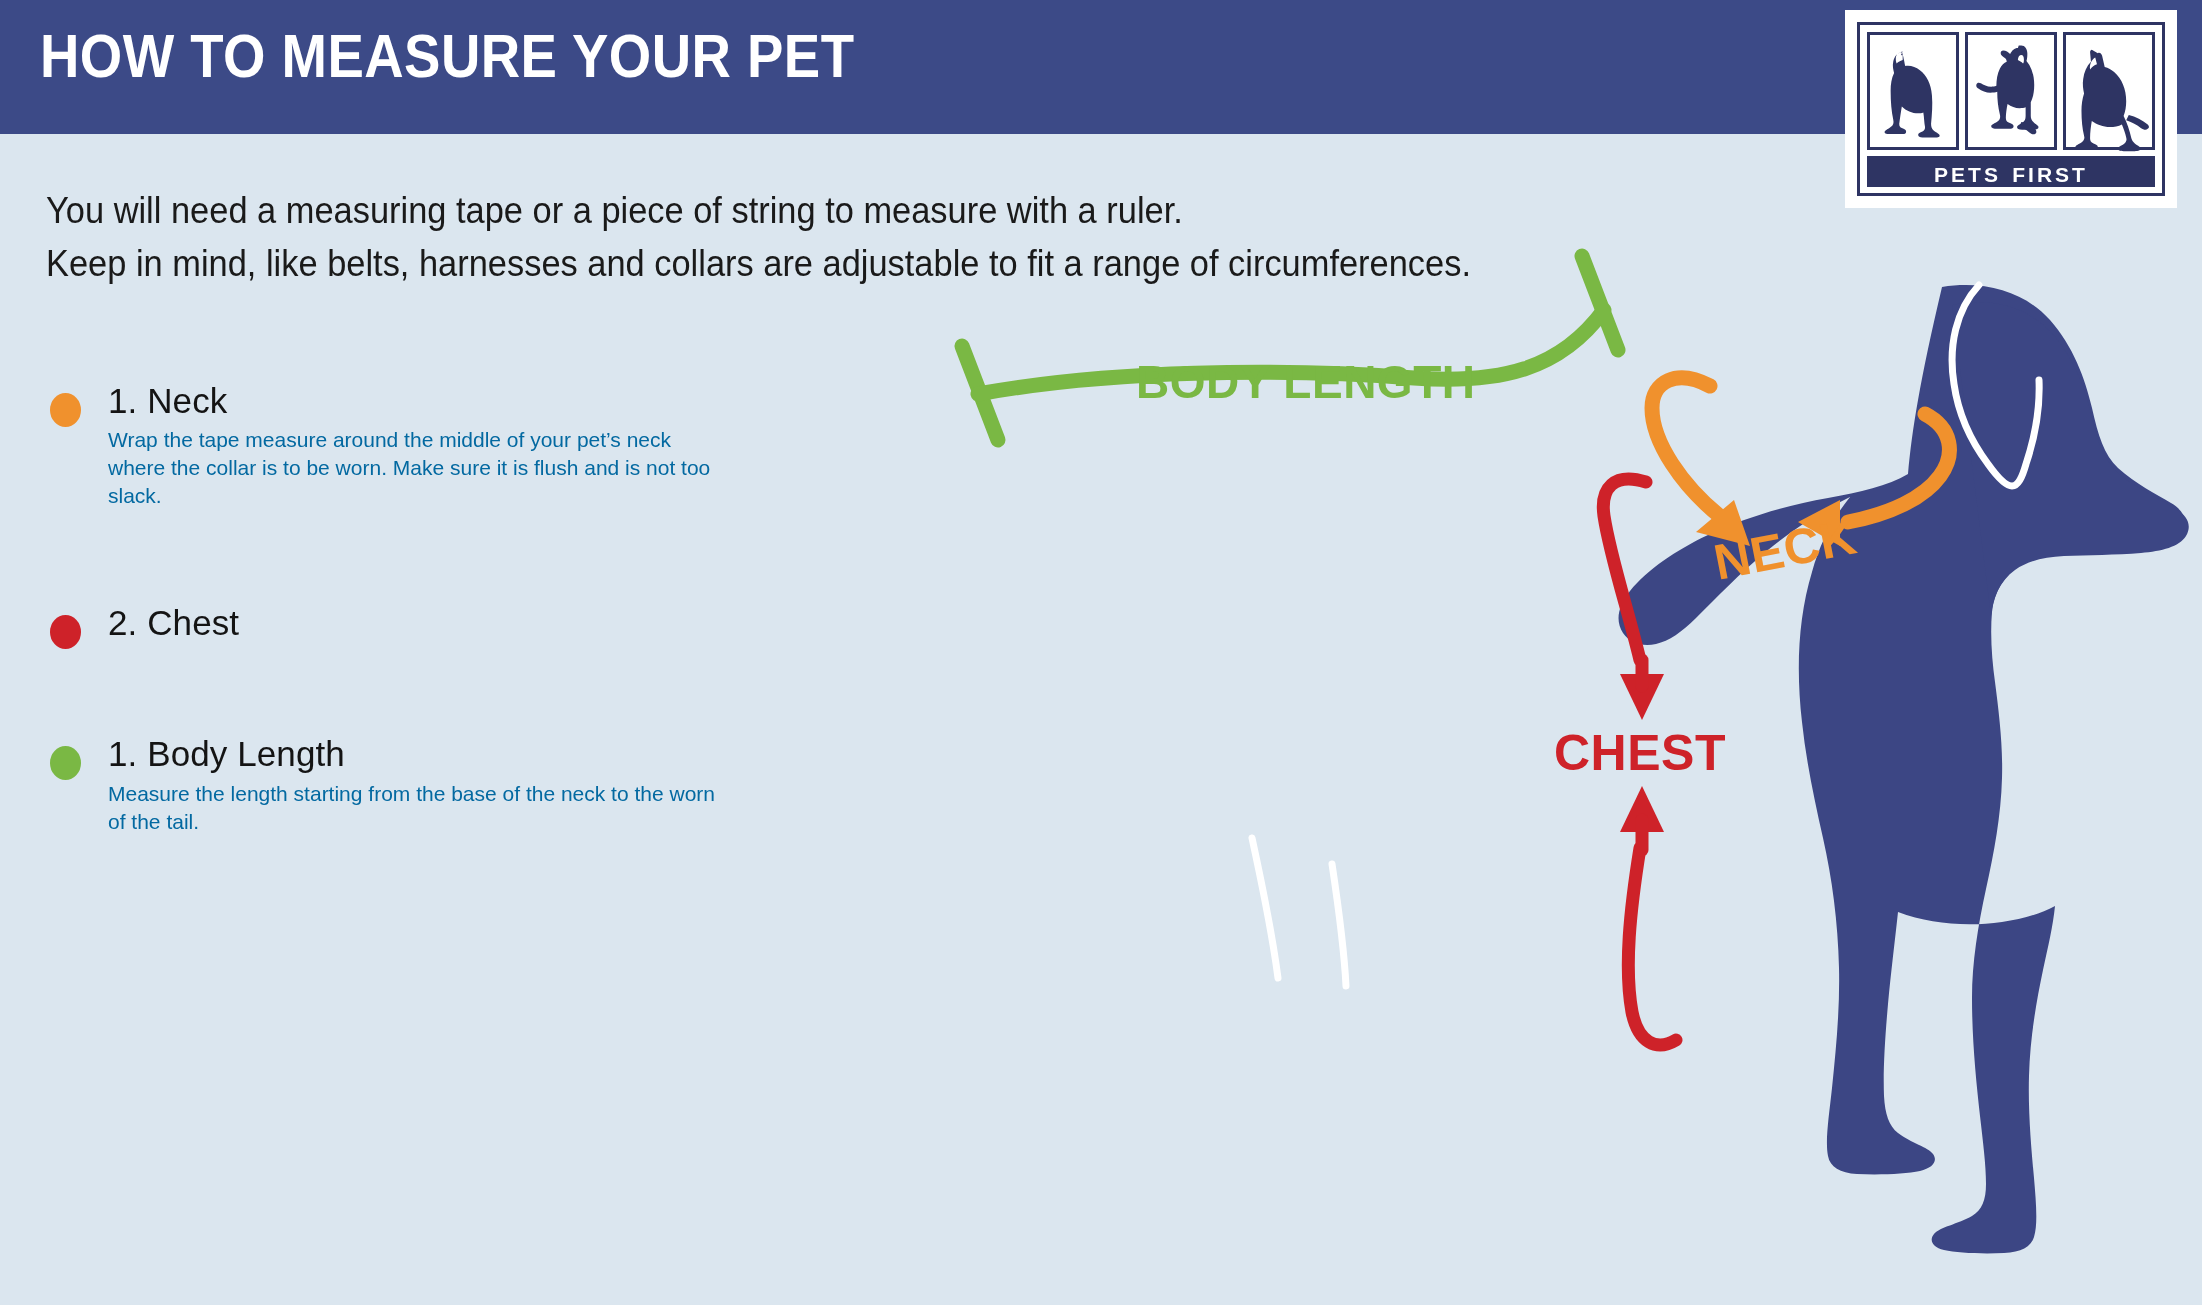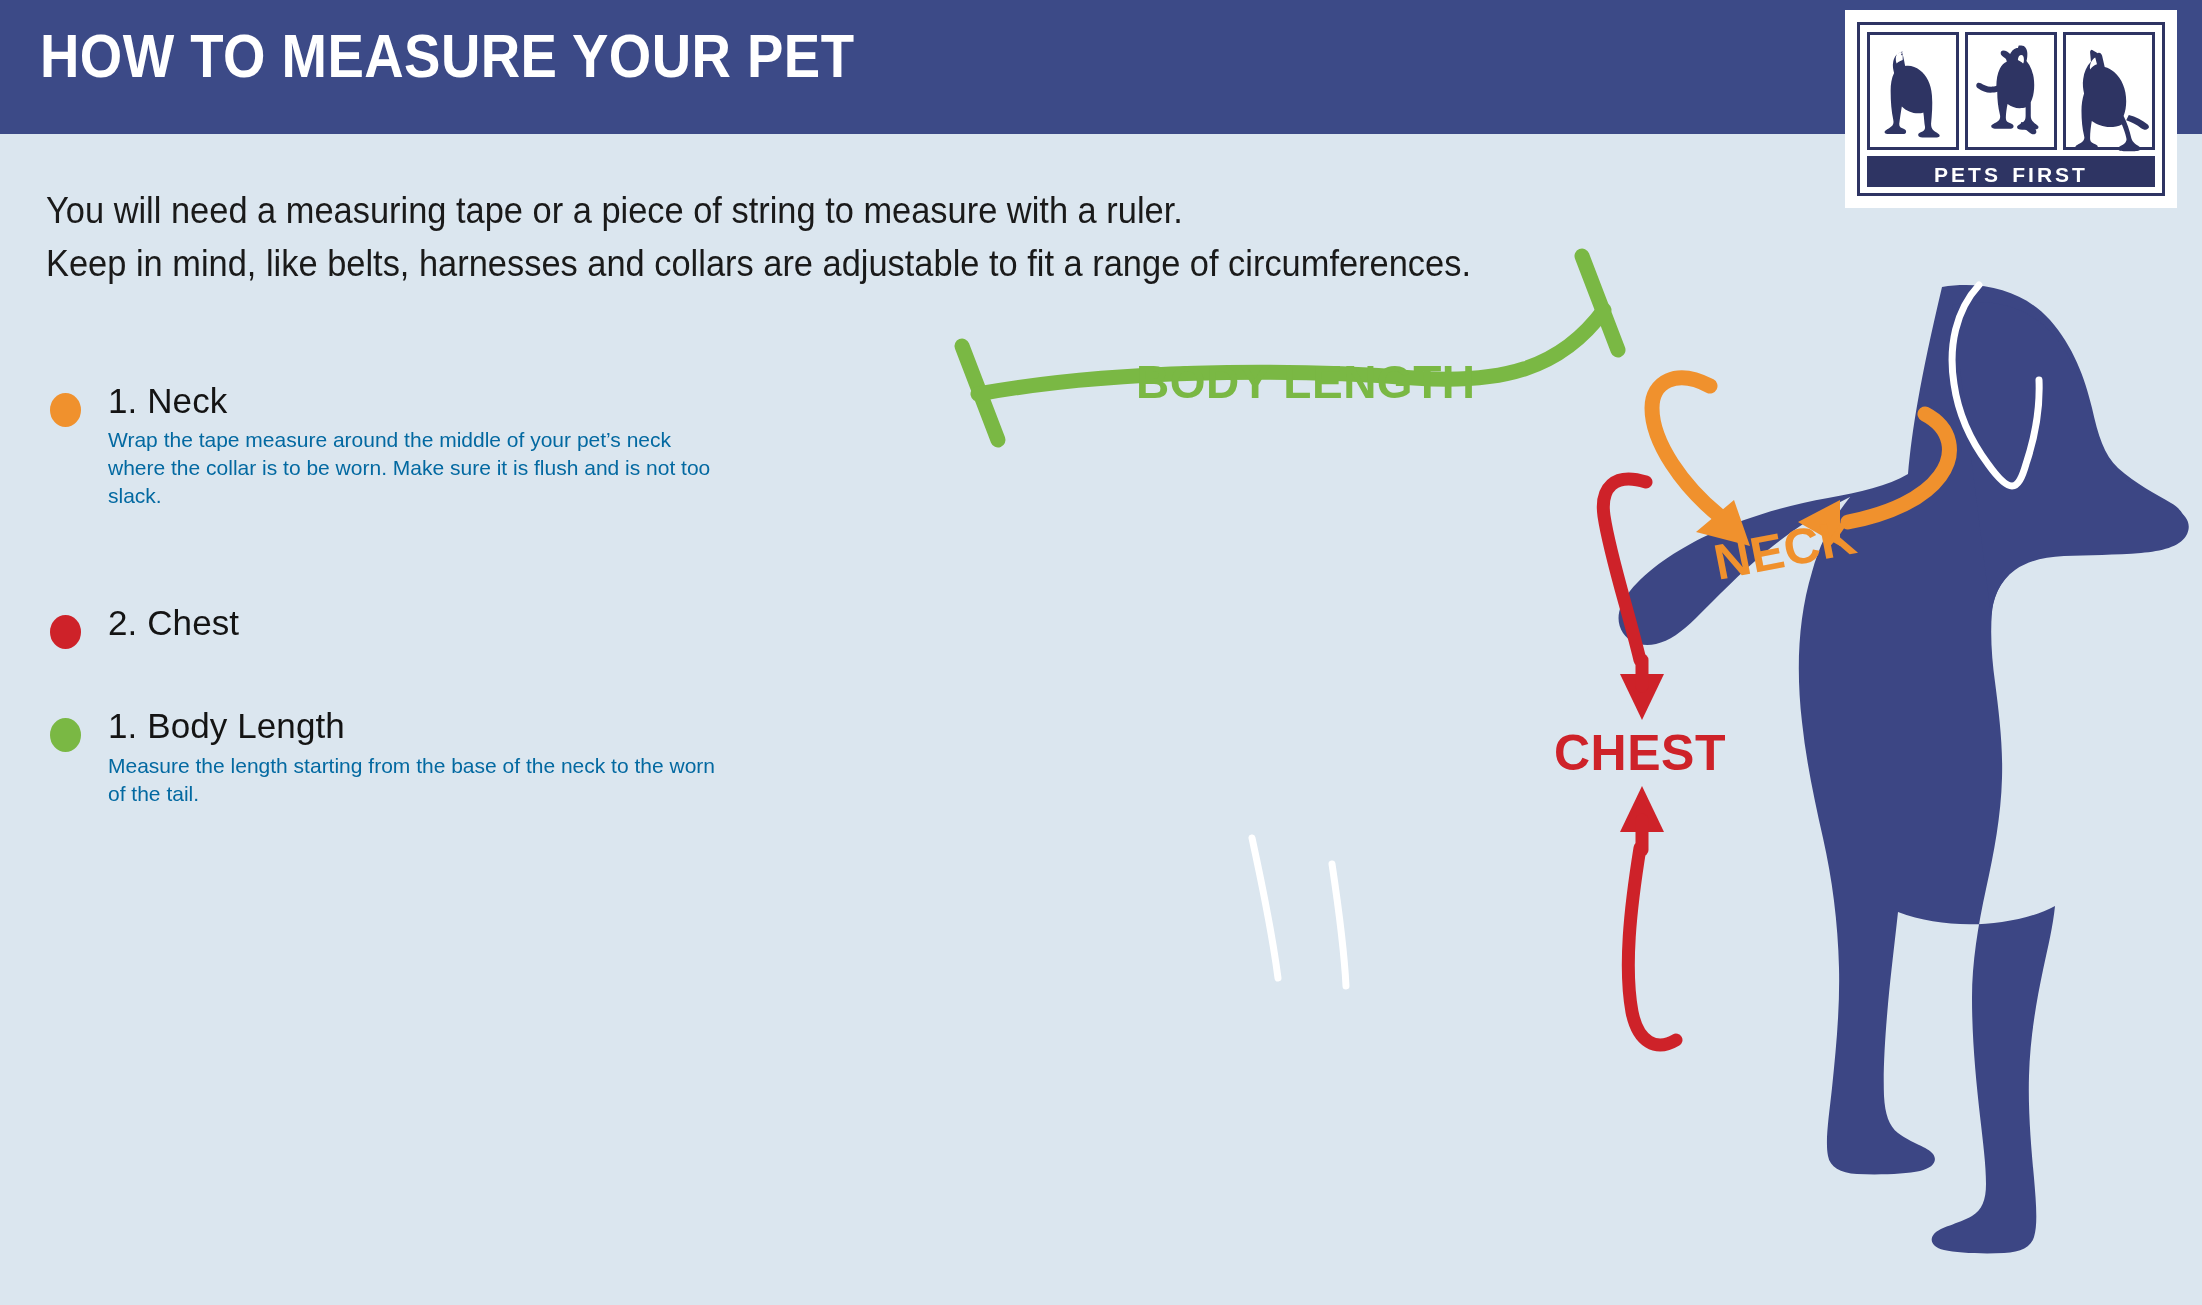--- a/index.html
+++ b/index.html
@@ -86,21 +86,21 @@
     color:#1a1a1a;
     transform:scaleX(0.93);
     transform-origin:left top;
   }
   #intro .intro-line { white-space:nowrap; display:block; }
 
   
   #steps { position:absolute; left:46px; top:380px; width:700px; }
   .step { position:relative; padding-left:62px; }
   .step-1 { margin-bottom:92px; }
-  .step-2 { margin-bottom:62px; }
+  .step-2 { margin-bottom:90px; }
   .bullet {
     position:absolute; left:4px; top:13px;
     width:31px; height:34px;
     border-radius:50%;
   }
   .step-title {
     font-size:35px;
     font-weight:normal;
     color:#141414;
     line-height:1.18;

